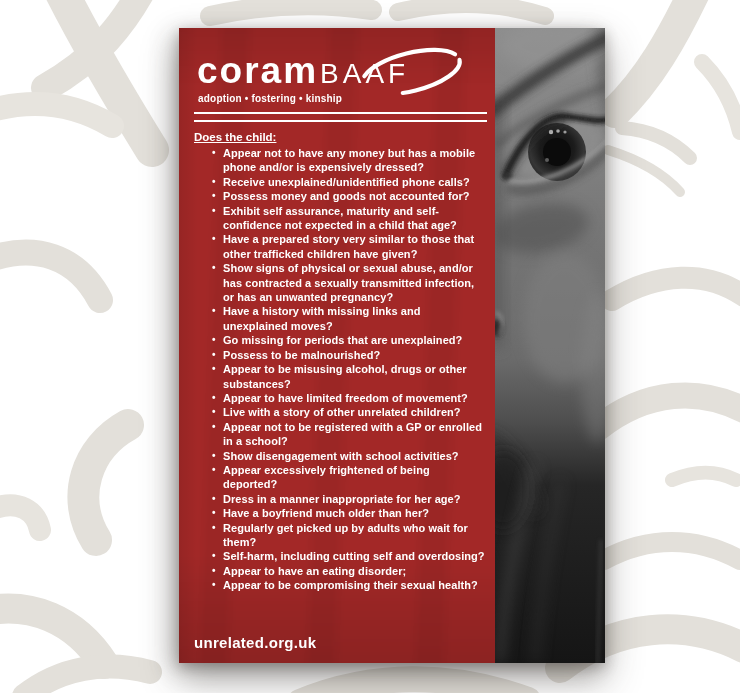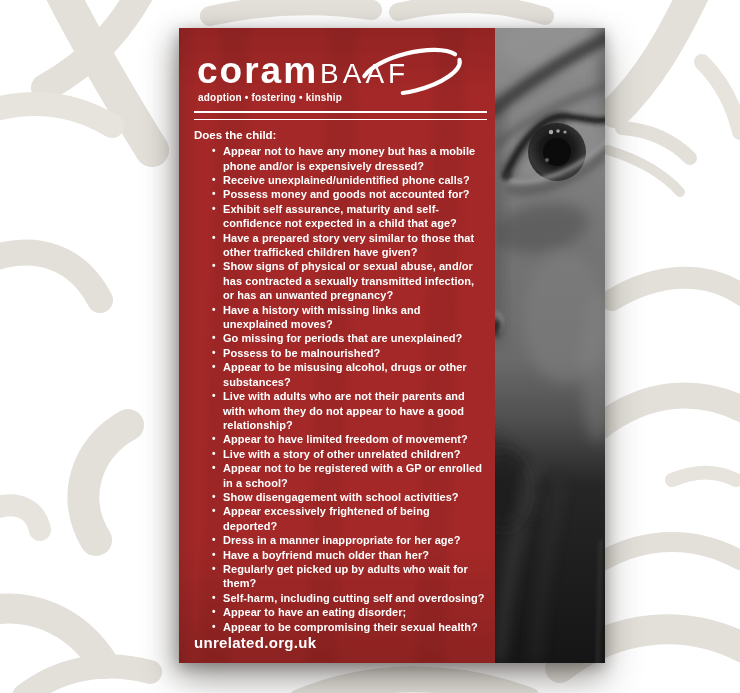--- a/index.html
+++ b/index.html
@@ -51,21 +51,21 @@
 
   .rule { height:2px; background:#ffffff; width:100%; }
   .rule-top { margin-top:8px; }
   .rule-bottom { margin-top:6px; }
 
   .title {
     margin:5px 0 0 0; font-size:20.5px; font-weight:700; line-height:23px;
     letter-spacing:.1px; max-width:310px;
   }
 
-  .list-heading { margin-top:9px; font-size:11.5px; font-weight:700; }
+  .list-heading { margin-top:9px; font-size:11.5px; font-weight:700;text-decoration:underline; }
 
   .checklist {
     list-style:none; margin:3px 0 0 0; padding:0 2px 0 18px;
   }
   .checklist li {
     position:relative; padding-left:11px;
     font-size:11px; font-weight:700; line-height:14.4px; letter-spacing:.05px;
   }
   .checklist li::before {
     content:"\2022"; position:absolute; left:0; top:0;
@@ -130,21 +130,20 @@
           <li>Appear not to have any money but has a mobile phone and/or is expensively dressed?</li>
           <li>Receive unexplained/unidentified phone calls?</li>
           <li>Possess money and goods not accounted for?</li>
           <li>Exhibit self assurance, maturity and self-confidence not expected in a child that age?</li>
           <li>Have a prepared story very similar to those that other trafficked children have given?</li>
           <li>Show signs of physical or sexual abuse, and/or has contracted a sexually transmitted infection, or has an unwanted pregnancy?</li>
           <li>Have a history with missing links and unexplained moves?</li>
           <li>Go missing for periods that are unexplained?</li>
           <li>Possess to be malnourished?</li>
           <li>Appear to be misusing alcohol, drugs or other substances?</li>
-          <li>Live with adults who are not their parents and with whom they do not appear to have a good relationship?</li>
           <li>Appear to have limited freedom of movement?</li>
           <li>Live with a story of other unrelated children?</li>
           <li>Appear not to be registered with a GP or enrolled in a school?</li>
           <li>Show disengagement with school activities?</li>
           <li>Appear excessively frightened of being deported?</li>
           <li>Dress in a manner inappropriate for her age?</li>
           <li>Have a boyfriend much older than her?</li>
           <li>Regularly get picked up by adults who wait for them?</li>
           <li>Self-harm, including cutting self and overdosing?</li>
           <li>Appear to have an eating disorder;</li>

